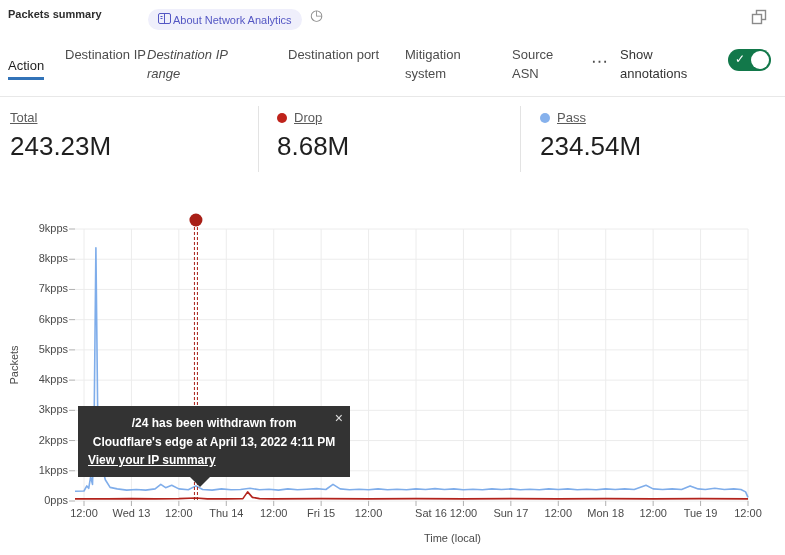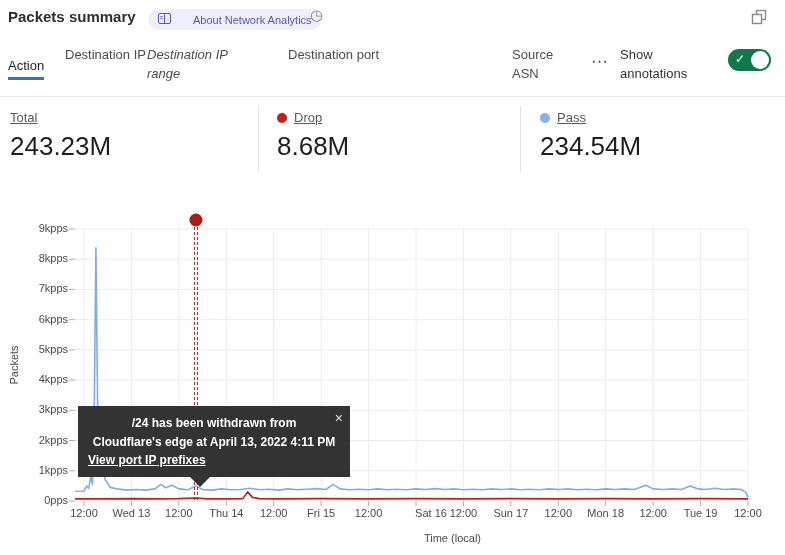--- a/index.html
+++ b/index.html
@@ -1,21 +1,21 @@
 <!DOCTYPE html>
 <html><head>
 <meta charset="utf-8">
 <style>
   html,body{margin:0;padding:0;background:#fff;}
   .page{position:relative;width:785px;height:555px;background:#fff;overflow:hidden;
         font-family:"Liberation Sans",sans-serif;color:#333;}
 
   
-  .page-title{position:absolute;left:8px;top:8px;font-size:15px;font-weight:700;color:#2d2d2d;}
-  .badge{position:absolute;left:148px;top:9px;height:21px;display:inline-flex;align-items:center;gap:22px;
+  .page-title{position:absolute;left:8px;top:8px;font-size:11px;font-weight:700;color:#2d2d2d;}
+  .badge{position:absolute;left:148px;top:9px;height:21px;display:inline-flex;align-items:center;gap:2px;
          background:#efeffb;border-radius:11px;padding:0 10px;font-size:11px;color:#5457c4;cursor:pointer;}
   .time-icon{position:absolute;left:310px;top:6px;font-size:15px;color:#8c8c8c;cursor:pointer;}
   .expand-icon{position:absolute;right:17px;top:8px;cursor:pointer;}
 
   
   .tab{position:absolute;top:46px;font-size:13px;color:#4c4c4c;line-height:1.45;cursor:pointer;}
   .tab-action{position:absolute;left:8px;top:58px;font-size:13px;color:#1f1f1f;
               padding-bottom:4px;border-bottom:3px solid #3273b8;cursor:pointer;}
   .tab.t2{left:65px;width:82px;}
   .tab.t3{left:147px;width:114px;font-style:italic;}
@@ -88,20 +88,21 @@
     <svg width="18" height="18" viewBox="0 0 18 18">
       <rect x="6.5" y="2.5" width="9" height="9" fill="#fff" stroke="#8a8a8a" stroke-width="1.4"></rect>
       <rect x="2.5" y="6.5" width="9" height="9" fill="#fff" stroke="#8a8a8a" stroke-width="1.4"></rect>
     </svg>
   </div>
 
   <div class="tab-action">Action</div>
   <div class="tab t2">Destination IP</div>
   <div class="tab t3">Destination IP range</div>
   <div class="tab t4">Destination port</div>
+  <div class="tab t5">Mitigation system</div>
   <div class="tab t6">Source ASN</div>
   <div class="more-btn">⋯</div>
   <div class="annotations-label">Show annotations</div>
   <div class="toggle">
     <span class="toggle-check">✓</span>
     <span class="toggle-knob"></span>
   </div>
 
   <div class="divider-h"></div>
 
@@ -129,21 +130,21 @@
   </div>
 
   <div class="chart">
     <span class="y-axis-title">Packets</span>
     <span class="x-axis-title">Time (local)</span>
 
     <div class="chart-tooltip">
       <div class="tt-close">×</div>
       <div class="tt-line1">/24 has been withdrawn from</div>
       <div class="tt-line2">Cloudflare's edge at April 13, 2022 4:11 PM</div>
-      <div><span class="tt-link">View port IP prefixes</span></div>
+      <div><span class="tt-link">View your IP summary</span></div>
       <div class="tt-arrow"></div>
     </div>
   <span class="ytick-label" style="left: 8px; top: 12px;">9kpps</span>
       <span class="ytick-label" style="left: 8px; top: 42.2222px;">8kpps</span>
       <span class="ytick-label" style="left: 8px; top: 72.4444px;">7kpps</span>
       <span class="ytick-label" style="left: 8px; top: 102.667px;">6kpps</span>
       <span class="ytick-label" style="left: 8px; top: 132.889px;">5kpps</span>
       <span class="ytick-label" style="left: 8px; top: 163.111px;">4kpps</span>
       <span class="ytick-label" style="left: 8px; top: 193.333px;">3kpps</span>
       <span class="ytick-label" style="left: 8px; top: 223.556px;">2kpps</span>

